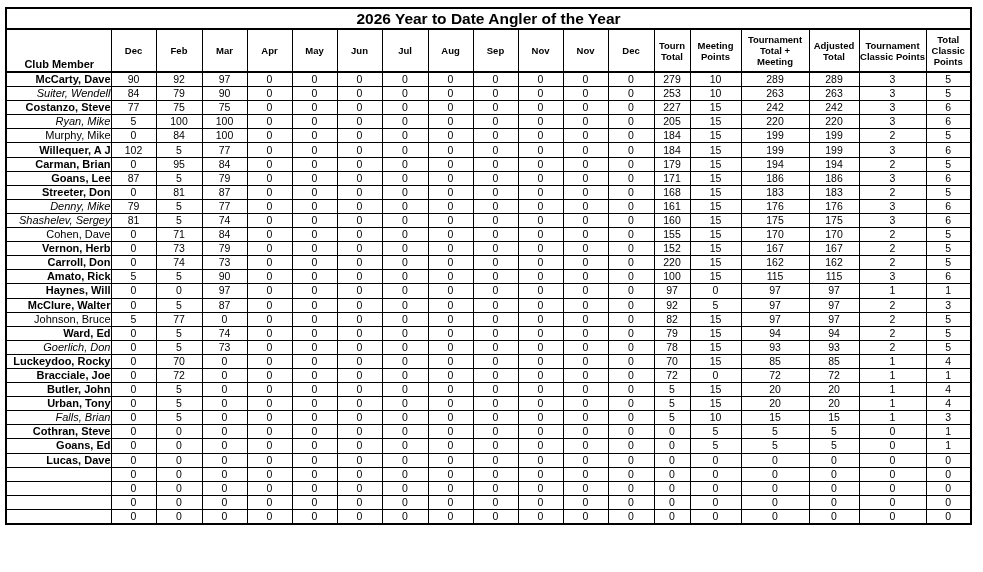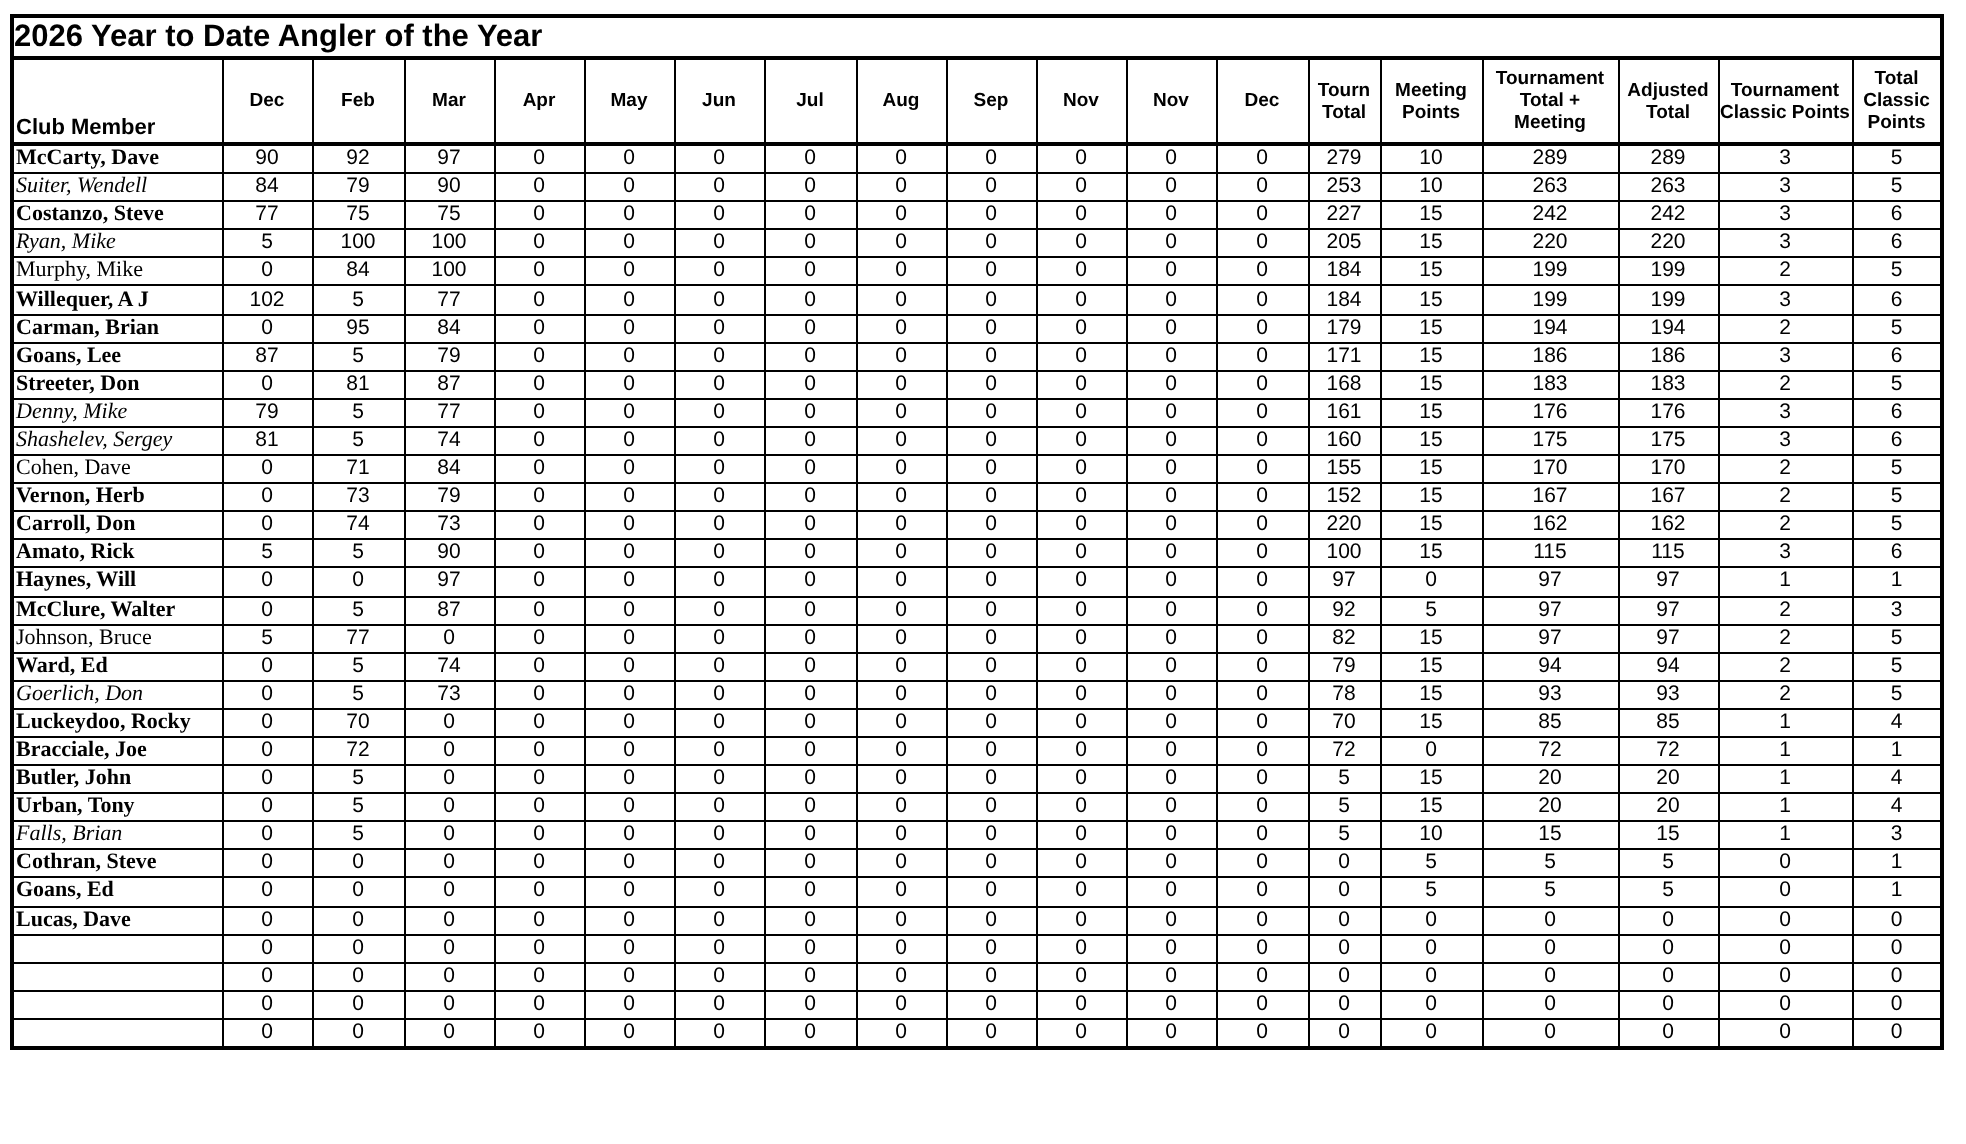--- a/index.html
+++ b/index.html
@@ -1,25 +1,25 @@
 <!DOCTYPE html>
 <html><head>
 <meta charset="utf-8">
 <style>
   html, body { margin:0; padding:0; background:#ffffff; }
   body { width:983px; height:572px; position:relative; overflow:hidden; font-family:"Liberation Sans", sans-serif; color:#000; }
   .sheet { position:absolute; left:5px; top:7px; border:2px solid #000; box-sizing:border-box; width:967px; }
-  .title { height:19px; border-bottom:2px solid #000; font-weight:bold; font-size:15.5px; line-height:19px; }
+  .title { height:19px; border-bottom:2px solid #000; text-align:center; font-weight:bold; font-size:15.5px; line-height:19px; }
   table { border-collapse:collapse; table-layout:fixed; width:963px; }
   td, th { border:1px solid #000; padding:0; font-size:10.5px; text-align:center; overflow:hidden; white-space:nowrap; }
   thead th { height:40px; font-size:9.5px; font-weight:bold; line-height:11px; white-space:normal; vertical-align:middle; }
-  thead th.member { text-align:left; vertical-align:bottom; font-size:11px; padding-left:1px; padding-bottom:1px; }
+  thead th.member { text-align:center; vertical-align:bottom; font-size:11px; padding-left:1px; padding-bottom:1px; }
   thead tr { border-bottom:2px solid #000; }
   tbody td { height:13.1px; line-height:13px; }
-  tbody td.member { text-align:left; padding-left:1px; font-size:11px;font-family:Liberation Serif, serif; }
+  tbody td.member { text-align:right; padding-left:1px; font-size:11px; }
   td.bold { font-weight:bold; }
   td.italic { font-style:italic; }
   tr > *:first-child { border-left:none; }
   tr > *:last-child { border-right:none; }
   tbody tr:last-child td { border-bottom:none; }
   thead tr th { border-top:none; }
 </style>
 </head>
 <body>
 

